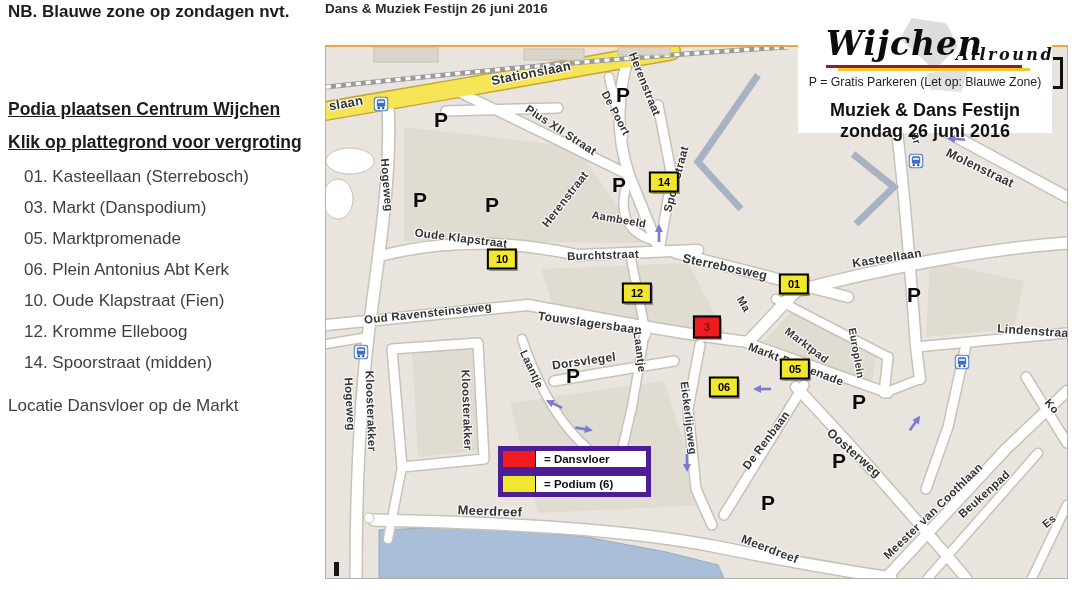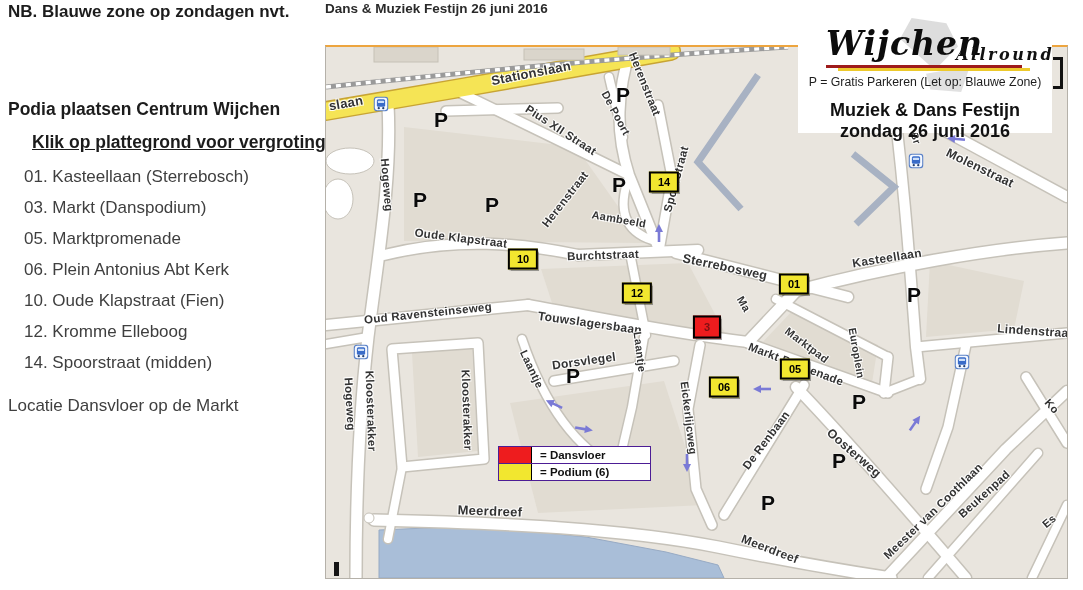--- a/index.html
+++ b/index.html
@@ -4,23 +4,23 @@
 <style>
   html,body{margin:0;padding:0;background:#fff;}
   .stage{position:relative;width:1083px;height:590px;background:#fff;overflow:hidden;
          font-family:"Liberation Sans",sans-serif;color:#222;padding-left:12px;}
   .abs{position:absolute;}
 
   
   .nb-note{left:8px;top:2px;font-size:17px;font-weight:bold;color:#1c1c1c;white-space:nowrap;}
   .map-title{left:325px;top:1px;width:741px;text-align:left;font-size:13.5px;font-weight:bold;color:#2a2a2a;}
   .sidebar{left:8px;top:99px;width:312px;height:330px;}
-  .sb-heading{left:0;top:0;font-size:17.5px;font-weight:bold;color:#1c1c1c;white-space:nowrap;}
+  .sb-heading{left:0;top:0;font-size:17.5px;font-weight:bold;color:#1c1c1c;white-space:nowrap;text-decoration:underline;}
   .sb-link{left:0;top:33px;font-size:17.5px;font-weight:bold;color:#1c1c1c;text-decoration:underline;
-           white-space:nowrap;cursor:pointer;margin-left:24px;}
+           white-space:nowrap;cursor:pointer;}
   .sb-list{left:0;top:62px;font-size:17px;color:#3f3f3f;line-height:31px;white-space:nowrap;margin-left:16px;}
   .sb-footer{left:0;top:297px;font-size:17px;color:#3f3f3f;white-space:nowrap;}
 
   
   .map{left:325px;top:45px;width:741px;height:531px;border-top:2px solid #eda53f;
        border-left:1px solid #b5b1a9;border-right:1px solid #b5b1a9;border-bottom:1px solid #b5b1a9;
        box-sizing:content-box;overflow:hidden;cursor:pointer;background:#e9e5de;}
   .map-layer{position:absolute;left:0;top:0;width:741px;height:531px;}
   .street{position:absolute;white-space:nowrap;font-weight:bold;color:#333;letter-spacing:.3px;
           text-shadow:-1px -1px 0 rgba(255,255,255,.85),1px -1px 0 rgba(255,255,255,.85),
@@ -29,21 +29,21 @@
           font-size:11px;font-weight:bold;line-height:1;padding:3px 7px;box-shadow:1px 1px 1px rgba(0,0,0,.35);}
   .mk-y{color:#000;}
   .mk-r{color:#7e1113;padding:4px 9px;}
   .pmark{position:absolute;transform:translate(-50%,-50%);font-size:21px;font-weight:bold;color:#0a0a0a;
          text-shadow:0 0 2px rgba(255,255,255,.8);line-height:1;}
   .bus{position:absolute;transform:translate(-50%,-50%);width:15px;height:15px;line-height:0;}
   .arrow{position:absolute;width:20px;height:10px;line-height:0;}
 
   
   .legend{left:172px;top:399px;width:153px;}
-  .lg-row{display:flex;align-items:stretch;border:1px solid #4c1d95;background:#fff;height:16px;}
+  .lg-row{display:flex;align-items:stretch;border:5px solid #4c1d95;background:#fff;height:16px;}
   .lg-row + .lg-row{margin-top:-1px;}
   .lg-swatch{width:32px;border-right:1px solid #000;}
   .lg-label{font-size:11.5px;font-weight:bold;color:#111;line-height:16px;padding-left:8px;}
 
   
   .logo-box{left:798px;top:18px;width:254px;height:115px;background:#fff;}
   .logo-wm1{position:absolute;left:102px;top:0px;width:58px;height:52px;background:#d4d4d4;opacity:.8;
             clip-path:polygon(20% 0,80% 10%,100% 55%,60% 100%,30% 70%,0 40%);}
   .logo-wm2{position:absolute;left:128px;top:48px;width:44px;height:26px;background:#d9d9d9;opacity:.8;
             clip-path:polygon(0 30%,100% 0,80% 100%,10% 90%);}
@@ -290,21 +290,21 @@
         <span class="pmark" style="left: 94px; top: 152px;">P</span>
         <span class="pmark" style="left: 166px; top: 157px;">P</span>
         <span class="pmark" style="left: 297px; top: 47px;">P</span>
         <span class="pmark" style="left: 293px; top: 137px;">P</span>
         <span class="pmark" style="left: 588px; top: 247px;">P</span>
         <span class="pmark" style="left: 533px; top: 354px;">P</span>
         <span class="pmark" style="left: 513px; top: 413px;">P</span>
         <span class="pmark" style="left: 442px; top: 455px;">P</span>
         <span class="pmark" style="left: 247px; top: 328px;">P</span>
         <div class="marker mk-y" style="left: 338px; top: 135px; background: rgb(242, 231, 47);">14</div>
-        <div class="marker mk-y" style="left: 176px; top: 212px; background: rgb(242, 231, 47); margin-left: 21px;">10</div>
+        <div class="marker mk-y" style="left: 176px; top: 212px; background: rgb(242, 231, 47);">10</div>
         <div class="marker mk-y" style="left: 311px; top: 246px; background: rgb(242, 231, 47);">12</div>
         <div class="marker mk-y" style="left: 432px; top: 237px; background: rgb(242, 231, 47); margin-left: 36px;">01</div>
         <div class="marker mk-r" style="left: 381px; top: 280px; background: rgb(238, 28, 30);">3</div>
         <div class="marker mk-y" style="left: 469px; top: 322px; background: rgb(242, 231, 47);">05</div>
         <div class="marker mk-y" style="left: 398px; top: 340px; background: rgb(242, 231, 47);">06</div>
       </div>
 
     <div class="abs legend" id="legend">
         <div class="lg-row">
           <span class="lg-swatch" style="background: rgb(238, 28, 30);"></span>

